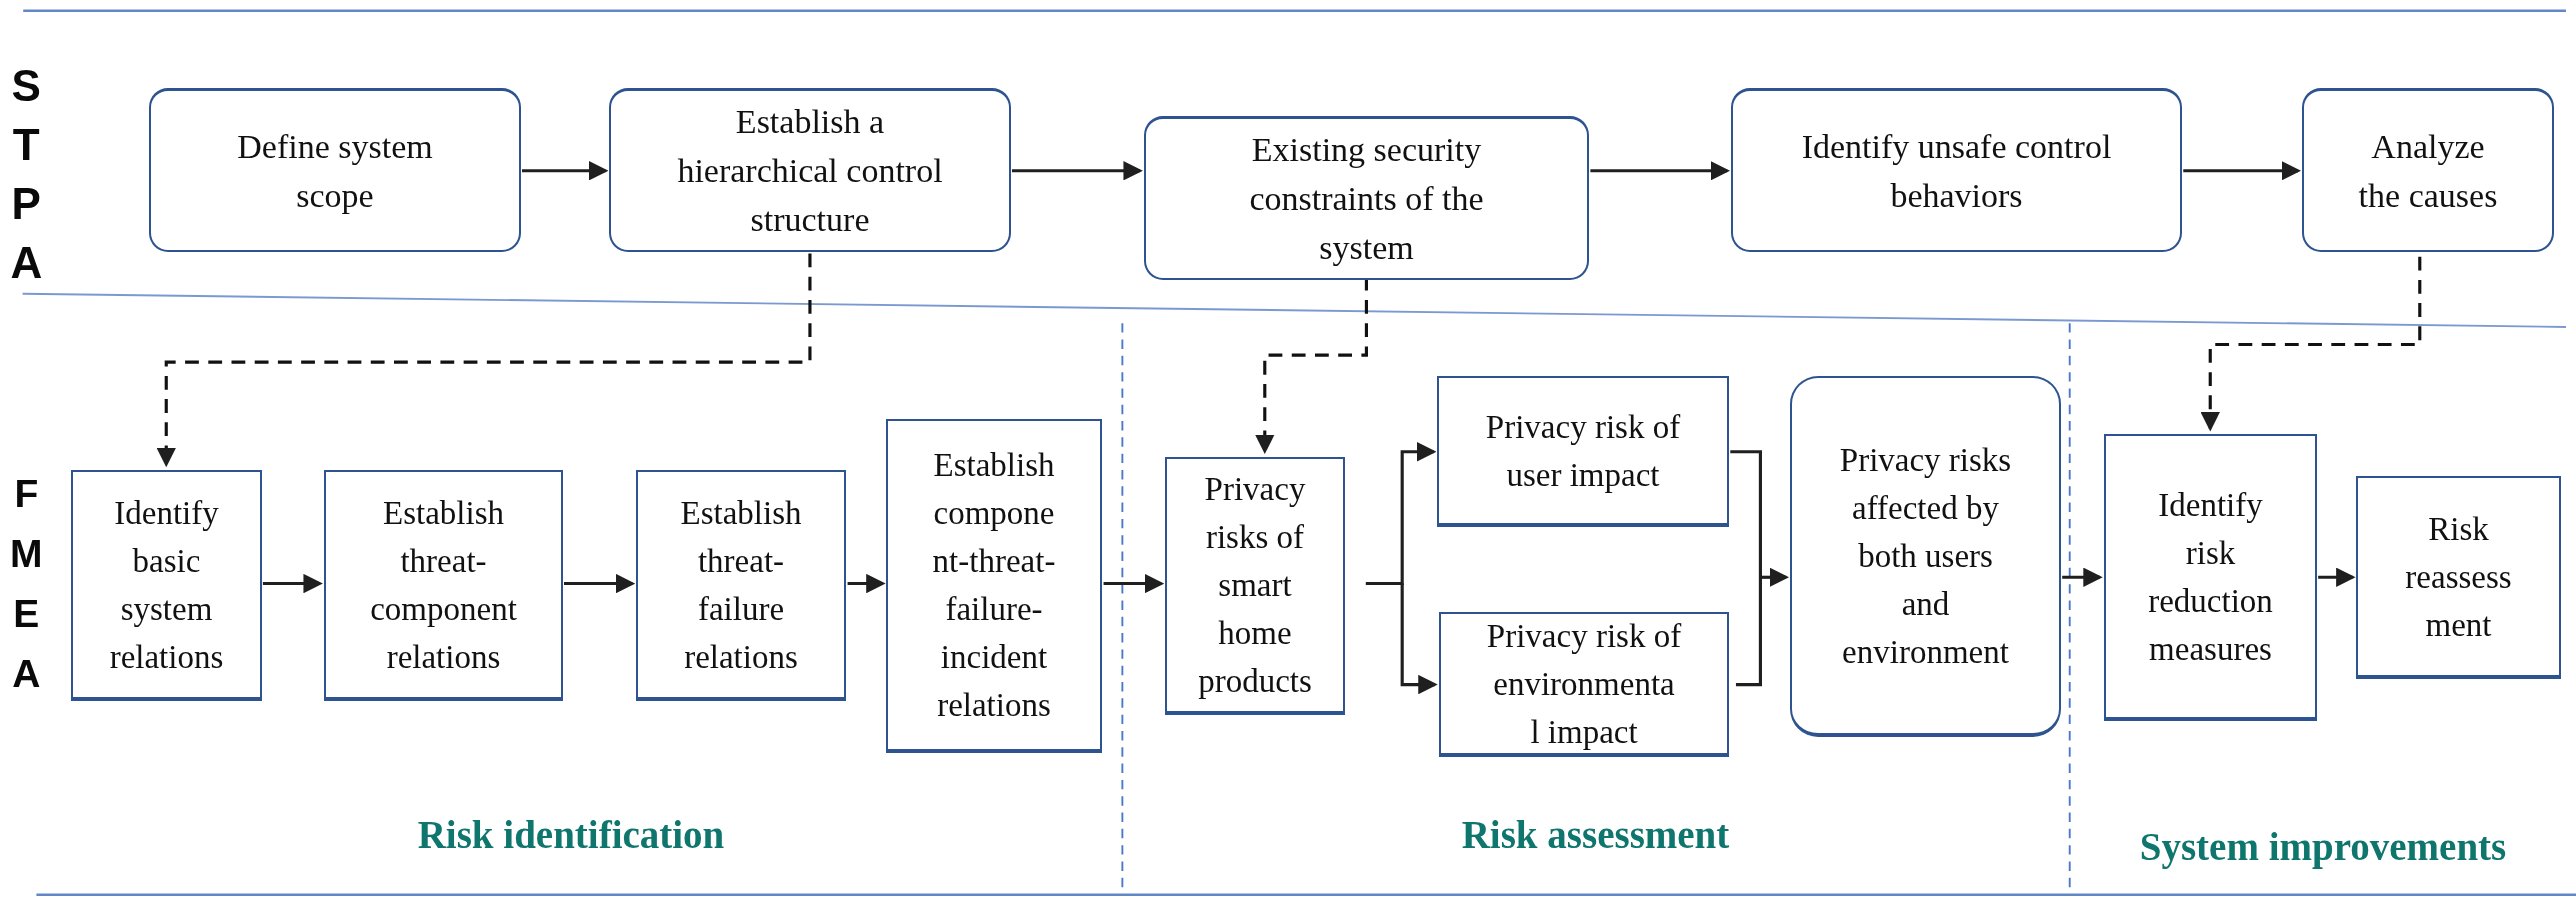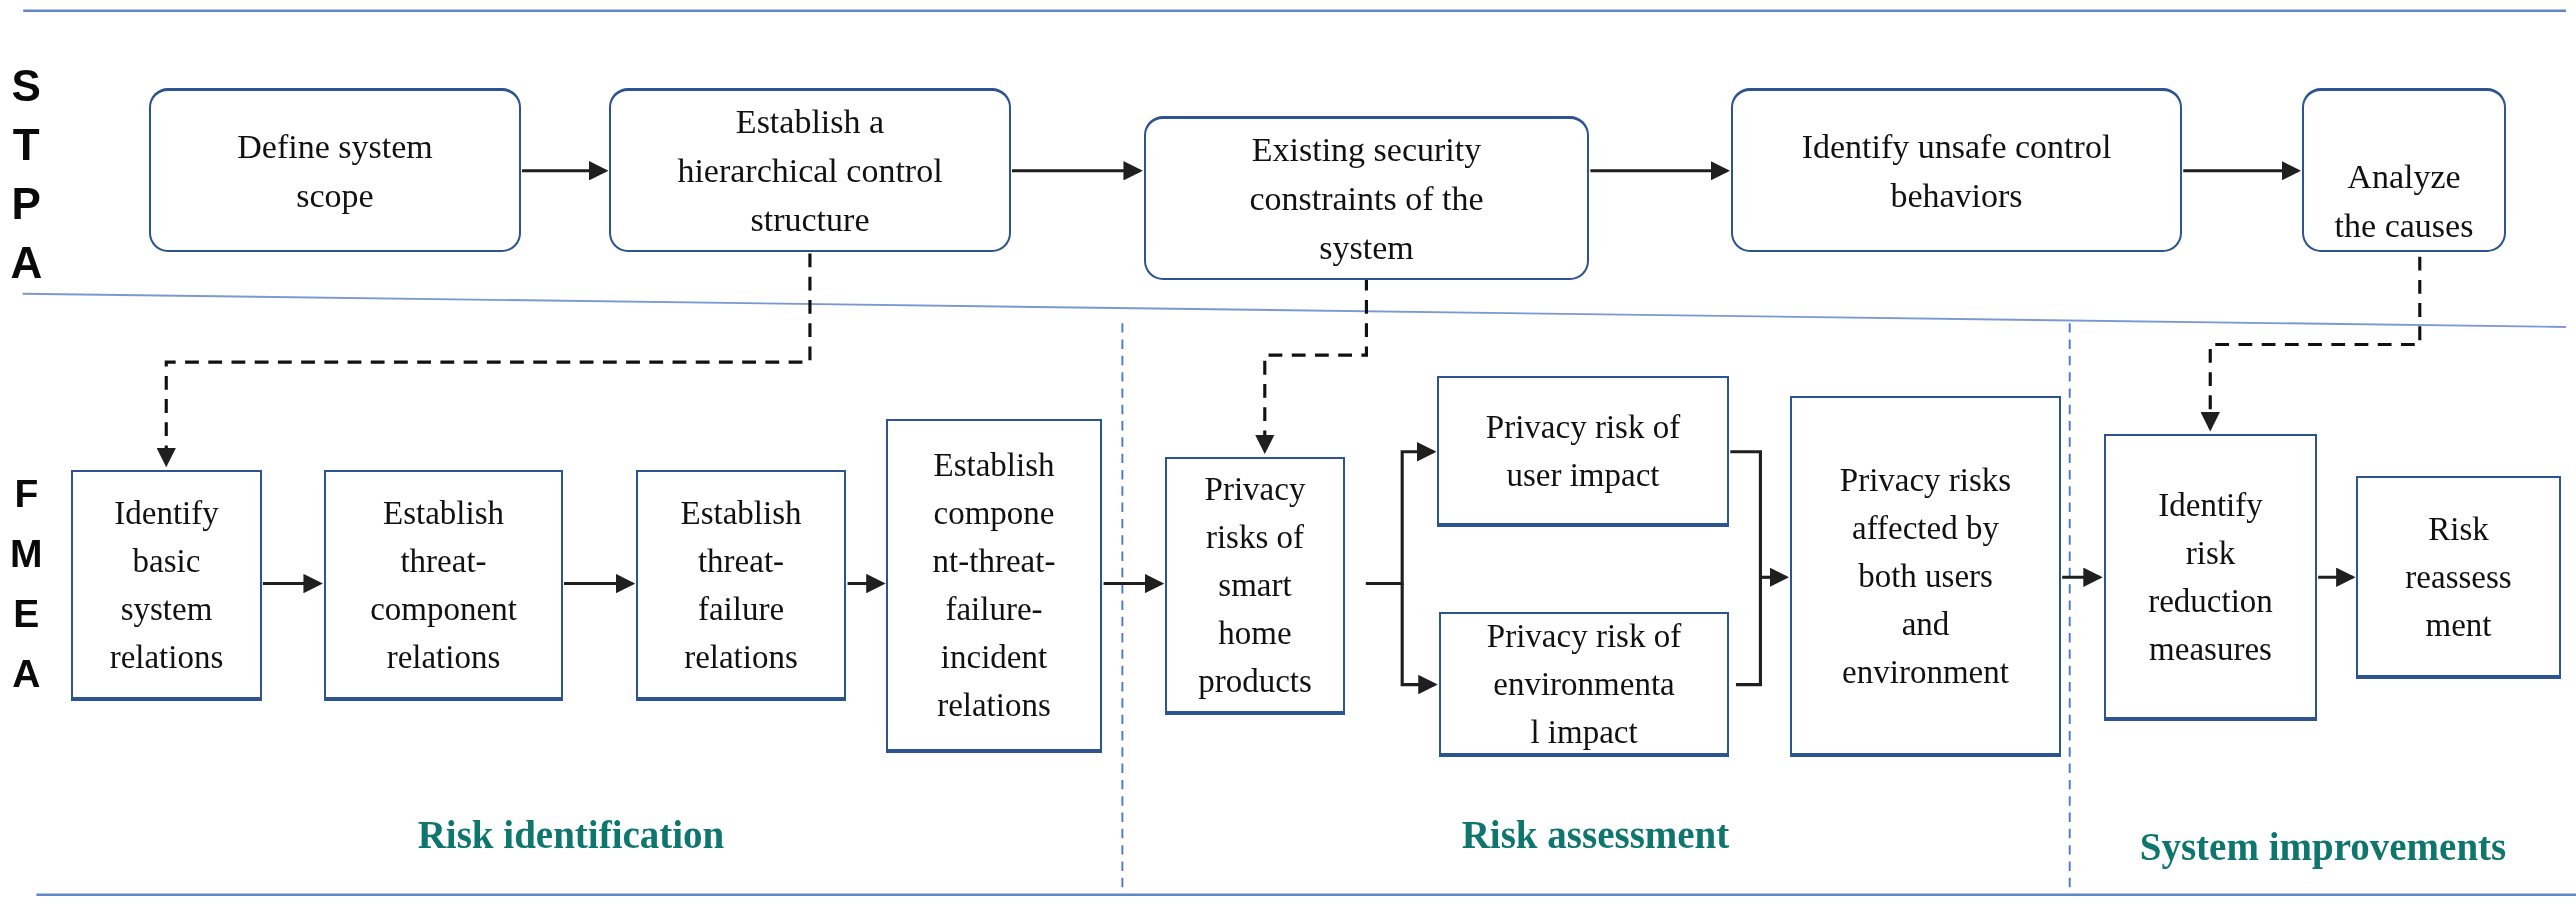--- a/index.html
+++ b/index.html
@@ -116,21 +116,21 @@
   </div>
   <div class="sbox" style="left:1144px;top:88px;width:445px;height:164px;margin-top:28px;">
     <span>Existing security
 constraints of the
 system</span>
   </div>
   <div class="sbox" style="left:1731px;top:88px;width:451px;height:164px;text-align:center;">
     <span>Identify unsafe control
 behaviors</span>
   </div>
-  <div class="sbox" style="left:2302px;top:88px;width:204px;height:164px;align-items:flex-end;">
+  <div class="sbox" style="left:2302px;top:88px;width:252px;height:164px;">
     <span>Analyze
 the causes</span>
   </div>
 
   <div class="fbox" style="left:71px;top:470px;width:191px;height:231px;">
     <span>Identify
 basic
 system
 relations</span>
   </div>
@@ -163,21 +163,21 @@
   </div>
   <div class="fbox" style="left:1437px;top:376px;width:292px;height:151px;">
     <span>Privacy risk of
 user impact</span>
   </div>
   <div class="fbox" style="left:1439px;top:612px;width:290px;height:145px;">
     <span>Privacy risk of
 environmenta
 l impact</span>
   </div>
-  <div class="fbox" style="left:1790px;top:396px;width:271px;height:361px;">
+  <div class="fbox" style="left:1790px;top:376px;width:271px;height:361px;border-radius:28px;">
     <span>Privacy risks
 affected by
 both users
 and
 environment</span>
   </div>
   <div class="fbox" style="left:2104px;top:434px;width:213px;height:287px;">
     <span>Identify
 risk
 reduction

